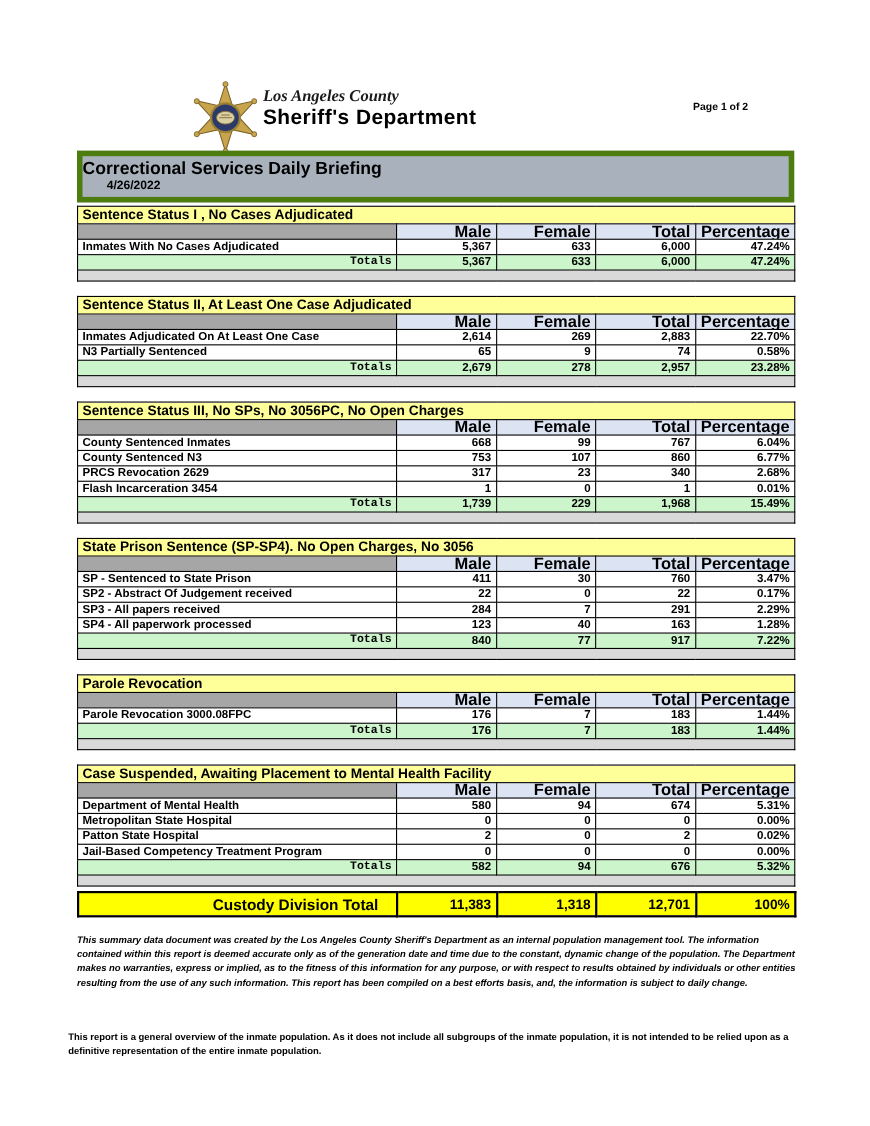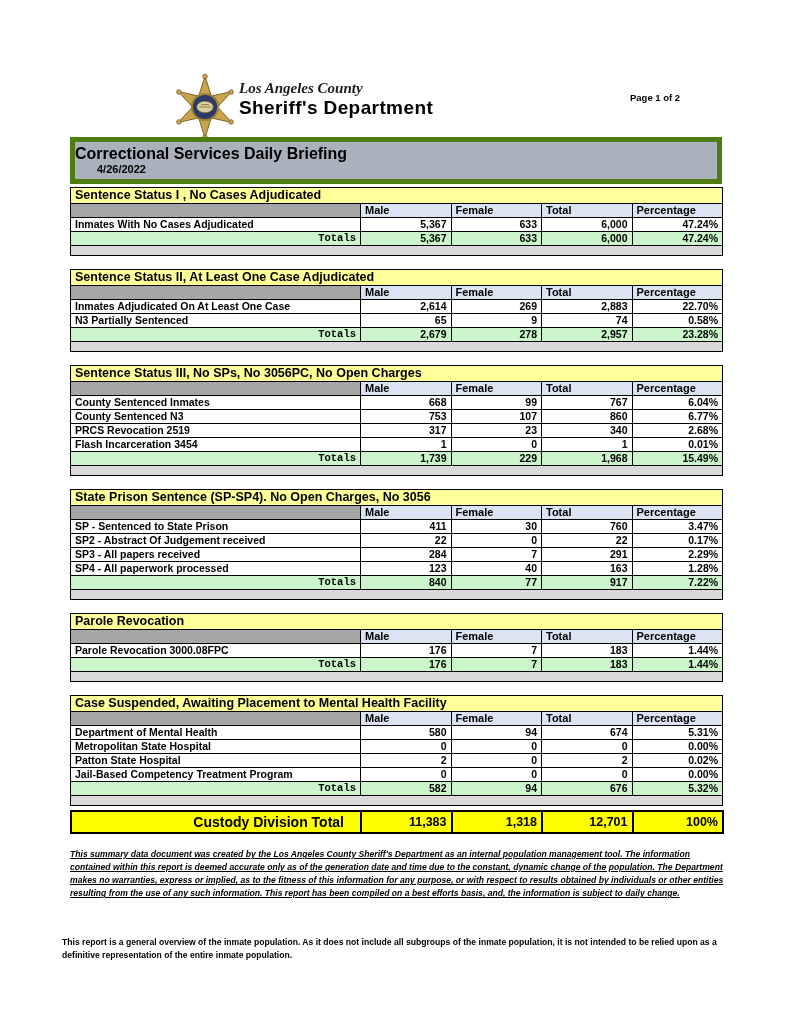--- a/index.html
+++ b/index.html
@@ -26,34 +26,34 @@
   .section.first{margin-top:3px;}
 
   table.tbl{width:652px;border-collapse:collapse;table-layout:fixed;}
   .c-lbl{width:290px;}
   .c-num{width:90.5px;}
   .tbl td{border:1px solid #000;height:13px;line-height:13px;font-size:10.5px;font-weight:bold;
           padding:0 4px;overflow:hidden;white-space:nowrap;}
   td.sec-title{background:var(--section-header,#ffff99);font-size:12.5px;height:15px;line-height:15px;
                text-align:left;padding:0 4px;}
   td.hdr-blank{background:var(--header-label-cell,#a6a6a6);}
-  td.hdr{background:var(--column-header,#dce3f2);text-align:left;font-size:11px;}
+  td.hdr{background:var(--column-header,#dce3f2);text-align:right;font-size:15px;}
   td.lbl{text-align:left;background:#fff;}
   td.num{text-align:right;background:#fff;}
   tr.totals td{background:var(--totals-row,#ccf5cc);}
   td.tot-lbl{text-align:right;font-family:Liberation Mono, monospace;}
   tr.spacer td{background:var(--spacer,#d9d9d9);height:9px;line-height:9px;}
 
   table.grand{margin-top:4px;}
   table.grand td{border:2px solid #000;background:var(--grand-total,#ffff00);height:20px;line-height:20px;}
   td.g-lbl{font-size:14px;text-align:right;padding-right:16px;}
   td.g-num{font-size:12.5px;text-align:right;}
 
   p.disclaimer{margin:14px 0 0 0;width:656px;font-style:italic;font-weight:bold;font-size:8.6px;
-               line-height:13px;text-align:left;text-decoration:underline;}
+               line-height:13px;text-align:left;}
   p.note{margin:36px 0 0 -8px;width:674px;font-weight:bold;font-size:8.6px;line-height:13px;}
 </style>
 </head>
 <body>
 
 <div class="page">
 
   <div class="letterhead">
     <div class="badge">
       <svg viewBox="0 0 60 68" width="58" height="68" aria-hidden="true">
@@ -200,21 +200,21 @@
             <td class="num">6.04%</td>
           </tr>
           <tr>
             <td class="lbl">County Sentenced N3</td>
             <td class="num">753</td>
             <td class="num">107</td>
             <td class="num">860</td>
             <td class="num">6.77%</td>
           </tr>
           <tr>
-            <td class="lbl">PRCS Revocation 2519</td>
+            <td class="lbl">PRCS Revocation 2629</td>
             <td class="num">317</td>
             <td class="num">23</td>
             <td class="num">340</td>
             <td class="num">2.68%</td>
           </tr>
           <tr>
             <td class="lbl">Flash Incarceration 3454</td>
             <td class="num">1</td>
             <td class="num">0</td>
             <td class="num">1</td>

